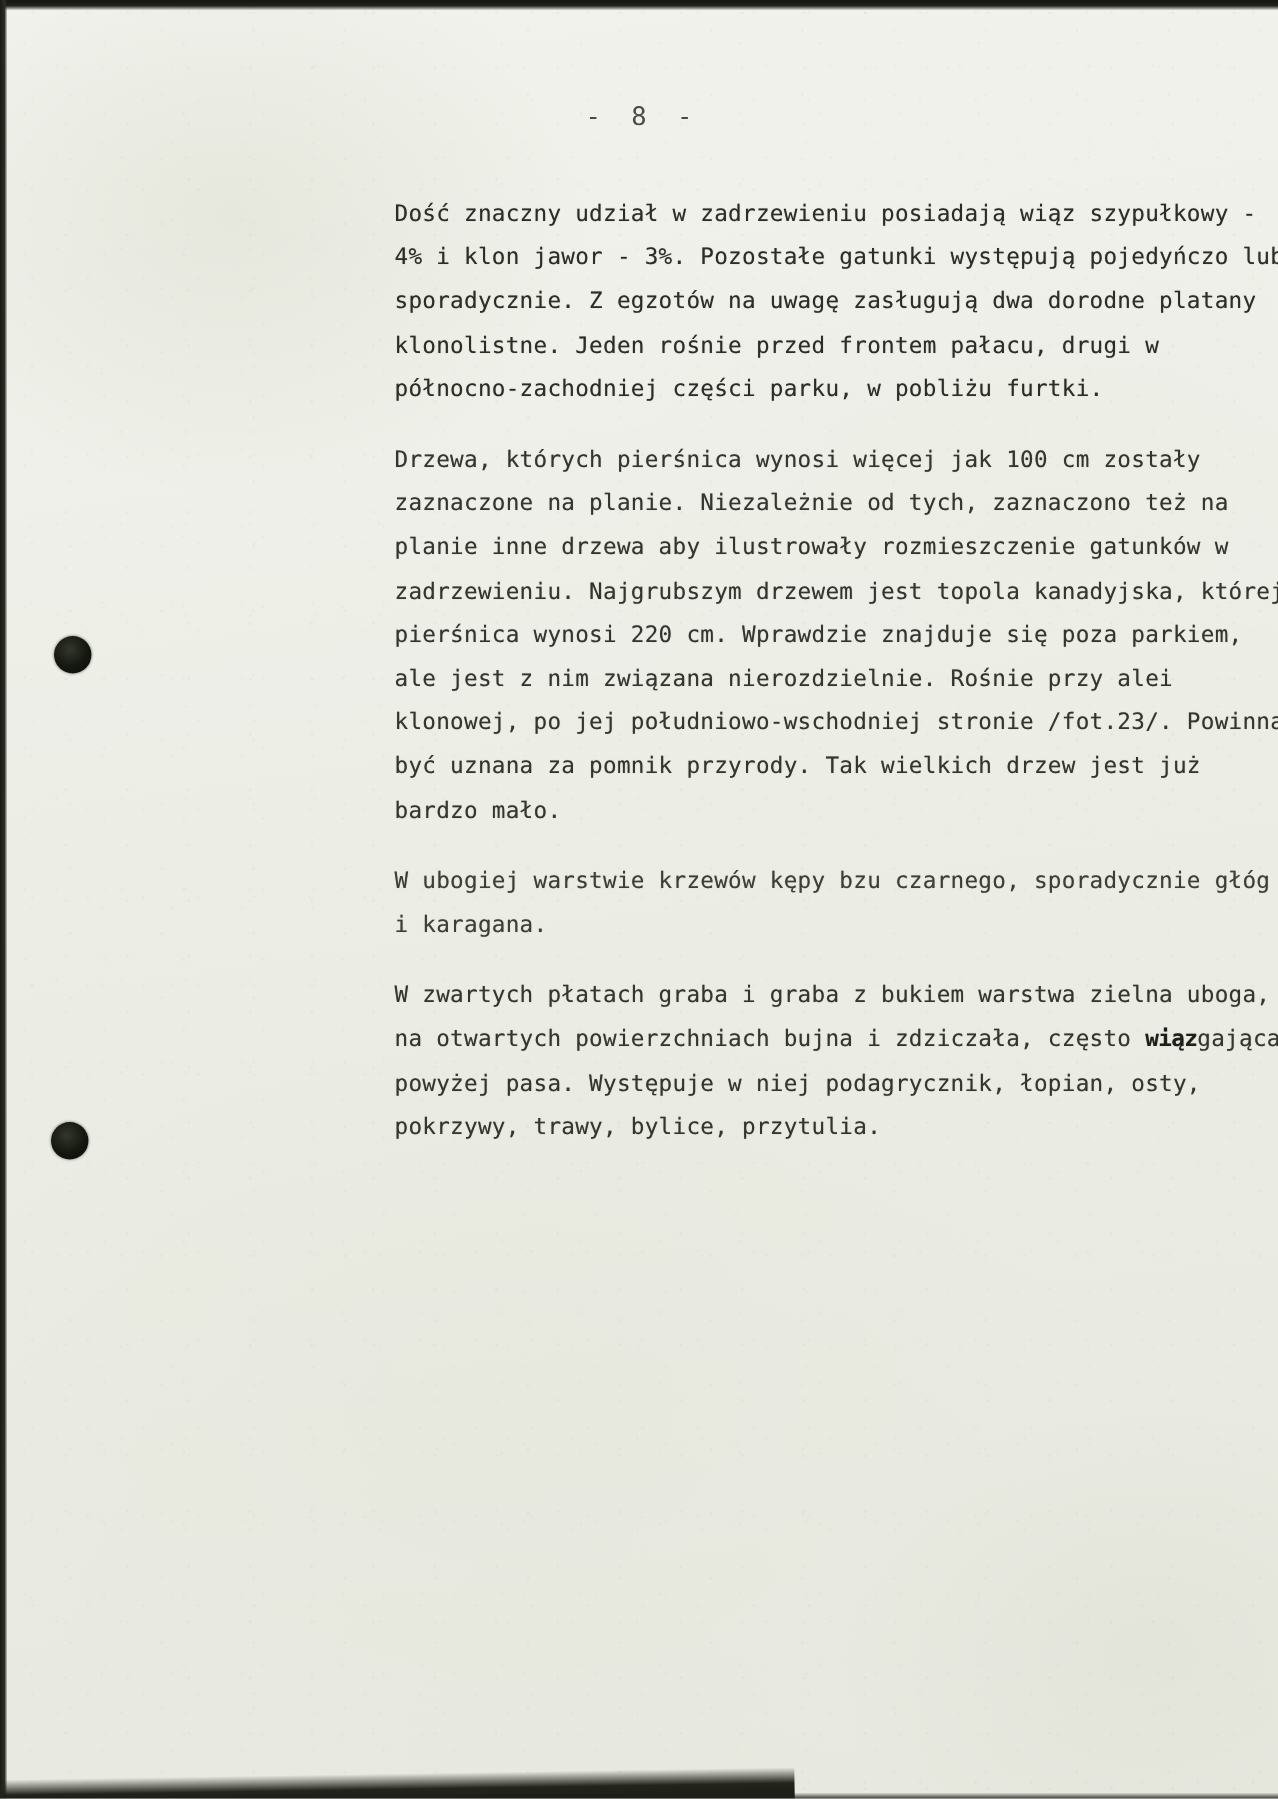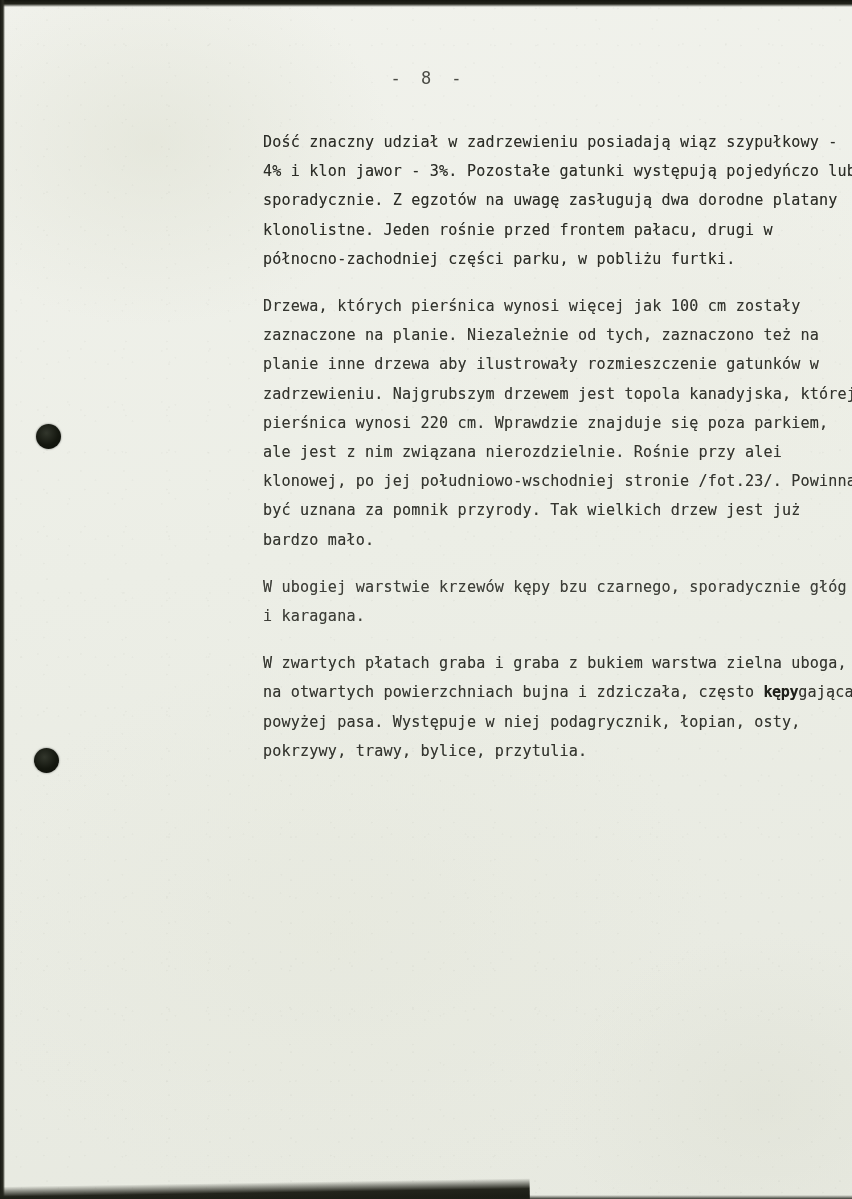--- a/index.html
+++ b/index.html
@@ -137,16 +137,16 @@
   <div class="folio">- 8 -</div>
 
   <div class="body-text">
 
     <p class="para strong">Dość znaczny udział w zadrzewieniu posiadają wiąz szypułkowy - 4% i klon jawor - 3%. Pozostałe gatunki występują pojedyńczo lub sporadycznie. Z egzotów na uwagę zasługują dwa dorodne platany klonolistne. Jeden rośnie przed frontem pałacu, drugi w północno-zachodniej części parku, w pobliżu furtki.</p>
 
     <p class="para" style="color: rgb(52, 53, 47);">Drzewa, których pierśnica wynosi więcej jak 100 cm zostały zaznaczone na planie. Niezależnie od tych, zaznaczono też na planie inne drzewa aby ilustrowały rozmieszczenie gatunków w zadrzewieniu. Najgrubszym drzewem jest topola kanadyjska, której pierśnica wynosi 220 cm. Wprawdzie znajduje się poza parkiem, ale jest z nim związana nierozdzielnie. Rośnie przy alei klonowej, po jej południowo-wschodniej stronie /fot.23/. Powinna być uznana za pomnik przyrody. Tak wielkich drzew jest już bardzo mało.</p>
 
     <p class="para light">W ubogiej warstwie krzewów kępy bzu czarnego, sporadycznie głóg i karagana.</p>
 
-    <p class="para" style="color: rgb(52, 53, 47);"><span>W zwartych płatach graba i graba z bukiem warstwa zielna uboga, na otwartych powierzchniach bujna i zdziczała, często </span><span class="overtype">kępy</span><span>gająca powyżej pasa. Występuje w niej podagrycznik, łopian, osty, pokrzywy, trawy, bylice, przytulia.</span></p>
+    <p class="para" style="color: rgb(52, 53, 47);"><span>W zwartych płatach graba i graba z bukiem warstwa zielna uboga, na otwartych powierzchniach bujna i zdziczała, często </span><span class="overtype">wiąz</span><span>gająca powyżej pasa. Występuje w niej podagrycznik, łopian, osty, pokrzywy, trawy, bylice, przytulia.</span></p>
 
   </div>
 </div>
 
 </body></html>

